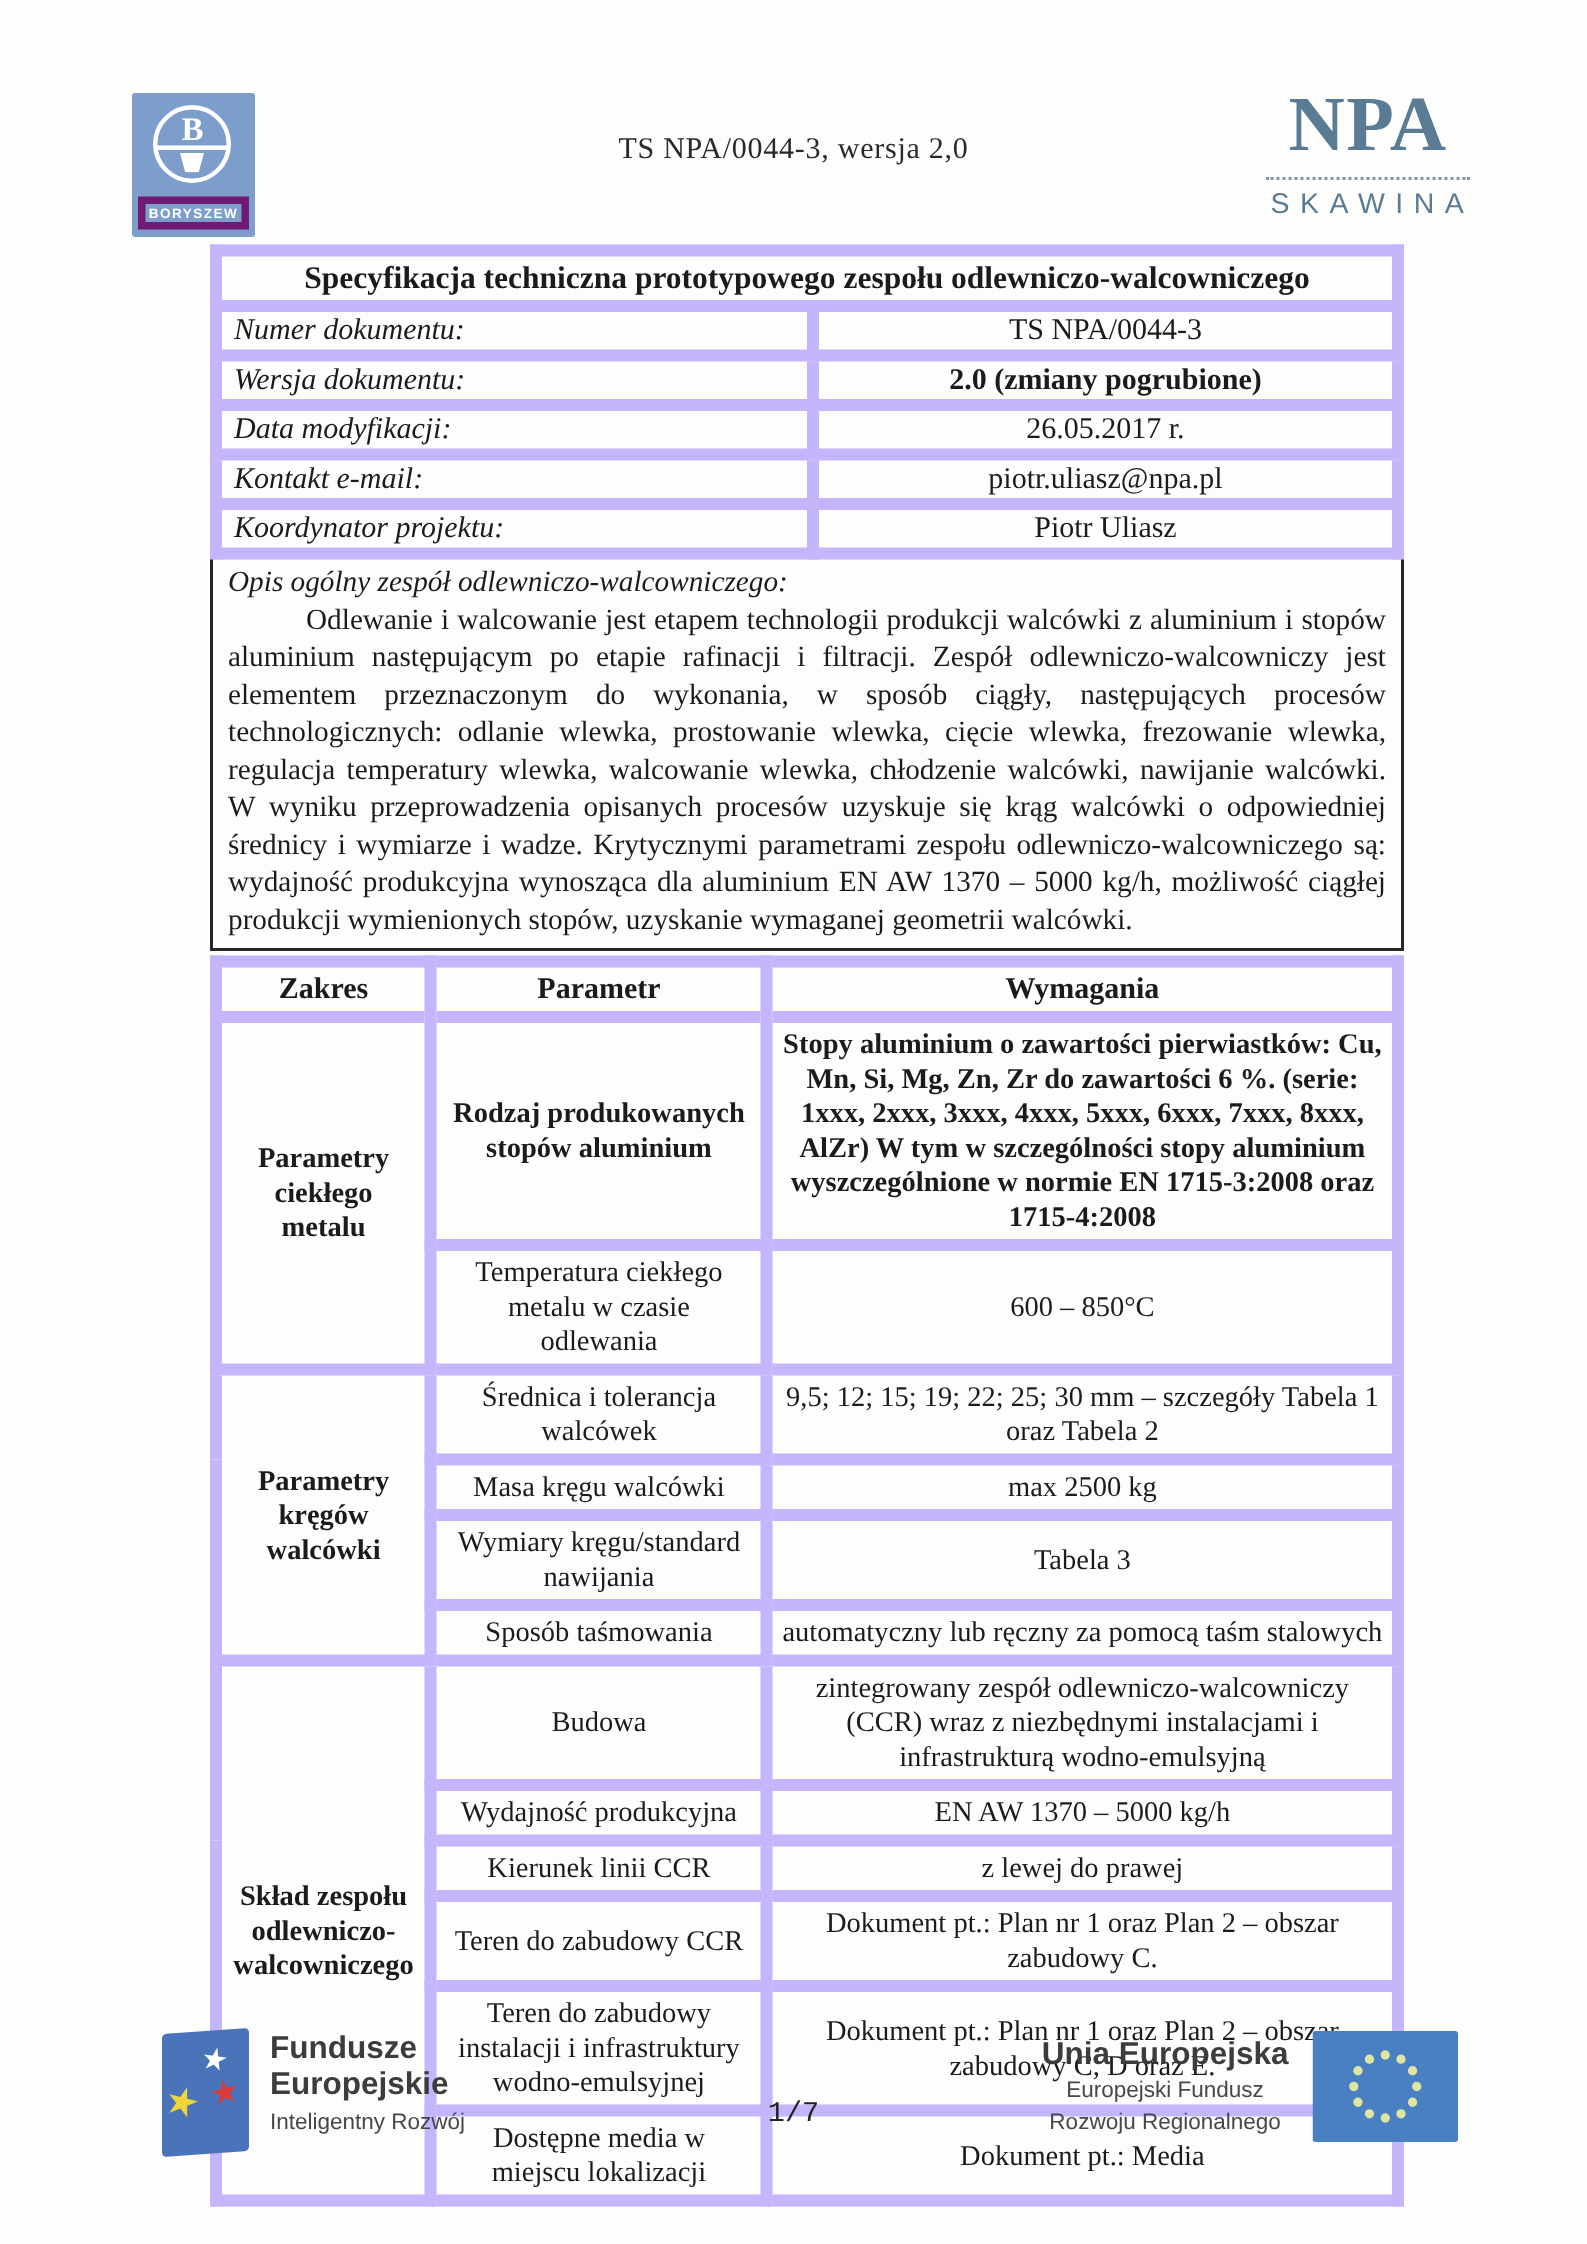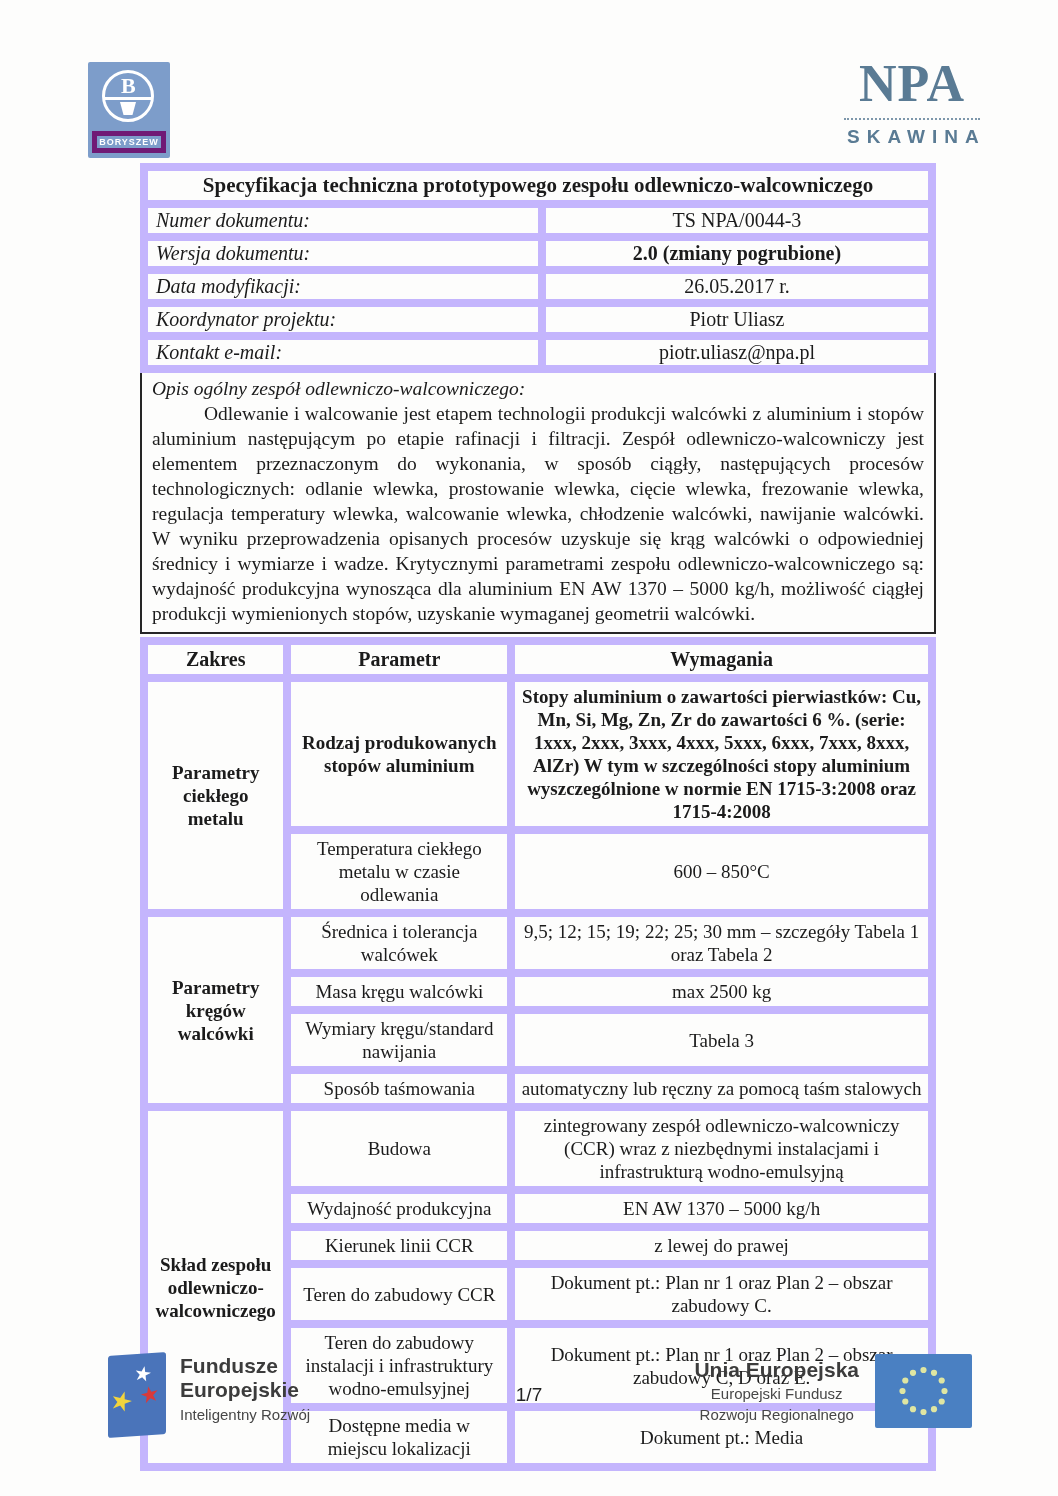--- a/index.html
+++ b/index.html
@@ -49,21 +49,21 @@
     position:absolute; top:58px; left:842px; width:140px; text-align:center;
   }
   .npa .npa-title {
     font-family:"Liberation Serif", serif; font-weight:bold;
     font-size:52px; line-height:52px; letter-spacing:1px; color:#5a7b94;
   }
   .npa .npa-rule {
     margin:8px 2px 6px 2px; border-top:2px dotted #7d97ab; height:0;
   }
   .npa .npa-sub {
-    font-family:"Liberation Sans", sans-serif; font-weight:bold;
+    font-family:"Liberation Sans", sans-serif; font-weight:normal;
     font-size:19px; letter-spacing:7px; color:#5a7b94; padding-left:5px;
   }
 
   
   .content { position:absolute; top:163px; left:140px; width:796px; }
 
   table { border-collapse:collapse; width:100%; }
   td, th { border:8px solid #c4b5fd; vertical-align:middle; }
 
   
@@ -105,42 +105,43 @@
   .fe-flag {
     position:relative; width:58px; height:82px; background:#4a74ba;
     border-radius:3px; transform:skewY(-4deg) ; margin-right:14px;
   }
   .fe-flag .star { position:absolute; font-size:20px; line-height:20px; }
   .fe-flag .star.white { color:#ffffff; top:10px; left:26px; transform:rotate(12deg); }
   .fe-flag .star.red   { color:#d93a3a; top:32px; left:32px; transform:rotate(-10deg); font-size:22px;}
   .fe-flag .star.yellow{ color:#f2d43c; top:36px; left:2px; transform:rotate(18deg); font-size:26px;}
   .fe-text .l1 { font-weight:bold; font-size:21px; line-height:24px; color:#3c3c3c; }
   .fe-text .l3 { font-size:15px; color:#474747; margin-top:4px; }
-  .page-num { position:absolute; left:0; top:36px; width:1058px; text-align:center;
-              font-family:Liberation Sans, sans-serif; font-size:19px; color:#222; }
+  .page-num { position:absolute; left:0; top:50px; width:1058px; text-align:center;
+              font-family:Liberation Mono, monospace; font-size:19px; color:#222; }
   .eu-block { position:absolute; right:86px; top:6px; display:flex; align-items:flex-start; }
   .eu-text { text-align:center; margin-right:16px; margin-top:4px; }
   .eu-text .l1 { font-weight:bold; font-size:21px; color:#3c3c3c; line-height:24px; }
   .eu-text .l2 { font-size:15px; color:#474747; line-height:19px; margin-top:2px; }
   .eu-flag-wrap { width:97px; height:74px; }
 </style>
 </head>
 <body>
 
 <div class="page">
 
   <div class="boryszew">
     <div class="circle">
       <div class="bletter">B</div>
       <div class="midline"></div>
       <div class="bucket"></div>
     </div>
     <div class="bband">BORYSZEW</div>
   </div>
 
+  <div class="hdr-center">TS NPA/0044-3, wersja 2,0</div>
 
   <div class="npa">
     <div class="npa-title">NPA</div>
     <div class="npa-rule"></div>
     <div class="npa-sub">SKAWINA</div>
   </div>
 
   <div class="content">
 
     <table class="info-table">
@@ -154,26 +155,26 @@
           </tr>
           <tr>
             <td class="lbl">Wersja dokumentu:</td>
             <td class="val b">2.0 (zmiany pogrubione)</td>
           </tr>
           <tr>
             <td class="lbl">Data modyfikacji:</td>
             <td class="val">26.05.2017 r.</td>
           </tr>
           <tr>
+            <td class="lbl">Kontakt e-mail:</td>
+            <td class="val">piotr.uliasz@npa.pl</td>
+          </tr>
+          <tr>
             <td class="lbl">Koordynator projektu:</td>
             <td class="val">Piotr Uliasz</td>
-          </tr>
-          <tr>
-            <td class="lbl">Kontakt e-mail:</td>
-            <td class="val">piotr.uliasz@npa.pl</td>
           </tr>
         </tbody>
     </table>
 
     <div class="desc-box">
       <div class="desc-head">Opis ogólny zespół odlewniczo-walcowniczego:</div>
       <div class="desc-body">Odlewanie i walcowanie jest etapem technologii produkcji walcówki z aluminium i stopów aluminium następującym po etapie rafinacji i filtracji. Zespół odlewniczo-walcowniczy jest elementem przeznaczonym do wykonania, w sposób ciągły, następujących procesów technologicznych: odlanie wlewka, prostowanie wlewka, cięcie wlewka, frezowanie wlewka, regulacja temperatury wlewka, walcowanie wlewka, chłodzenie walcówki, nawijanie walcówki. W wyniku przeprowadzenia opisanych procesów uzyskuje się krąg walcówki o odpowiedniej średnicy i wymiarze i wadze. Krytycznymi parametrami zespołu odlewniczo-walcowniczego są: wydajność produkcyjna wynosząca dla aluminium EN AW 1370 – 5000 kg/h, możliwość ciągłej produkcji wymienionych stopów, uzyskanie wymaganej geometrii walcówki.</div>
     </div>
 
     <table class="spec-table">

